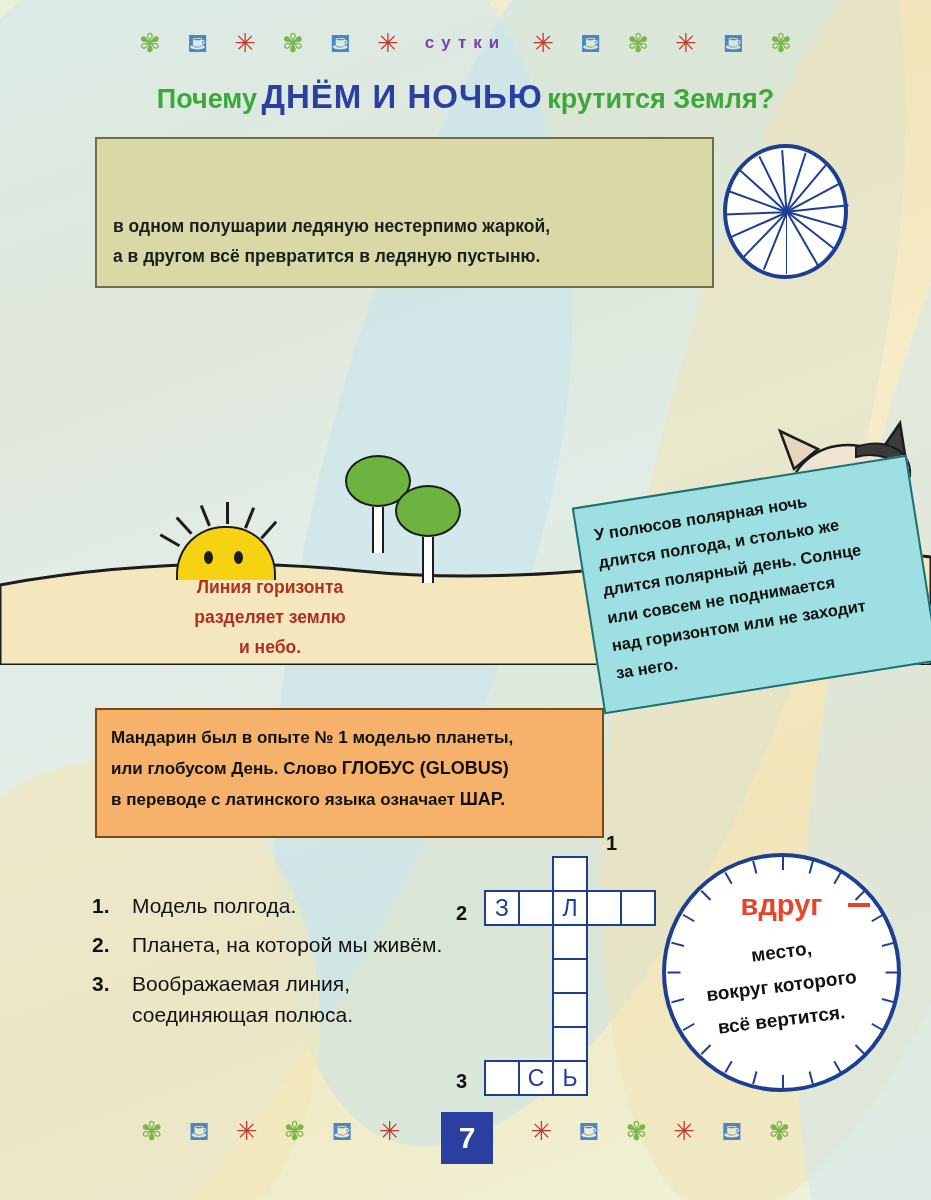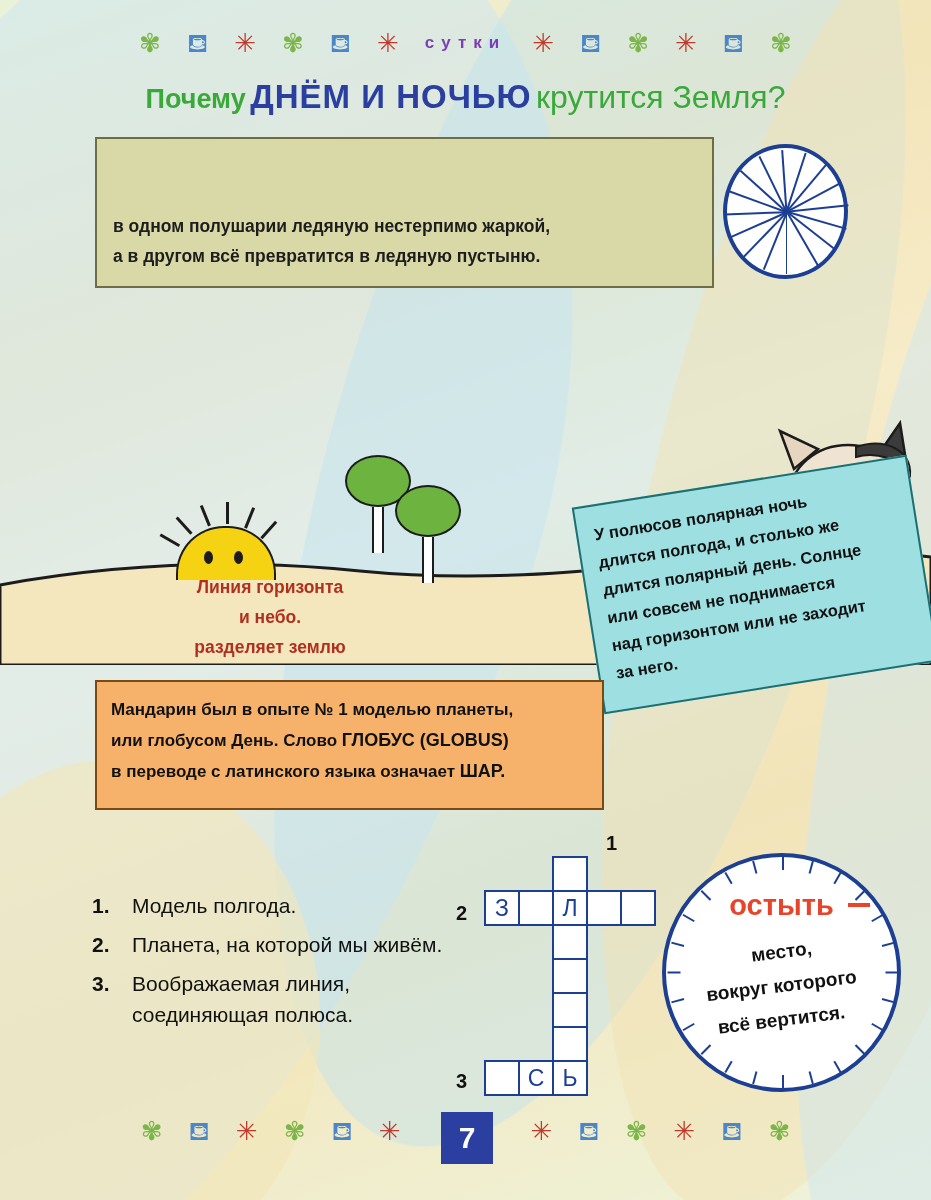--- a/index.html
+++ b/index.html
@@ -37,21 +37,21 @@
     font-family:"Liberation Sans",sans-serif;
   }
 
   
   .title{
     position:absolute;top:78px;left:0;width:931px;text-align:center;
     white-space:nowrap;
   }
   .title .t1{color:#3aa93a;font-size:27px;font-weight:bold;}
   .title .t2{color:#2a3fa0;font-size:33px;font-weight:bold;letter-spacing:1px;}
-  .title .t3{color:#3aa93a;font-size:32px;font-weight:normal;text-align:right;}
+  .title .t3{color:#3aa93a;font-size:27px;font-weight:bold;text-align:right;}
 
   
   .olive-box{
     position:absolute;left:95px;top:137px;width:615px;height:147px;
     background:#d9d9a8;border:2px solid #6e6e45;
   }
   .olive-box p{
     margin:0;padding:0;color:#1d1d1d;font-weight:bold;font-size:17.5px;line-height:30px;
     padding:12px 16px 0 16px;
   }
@@ -108,21 +108,21 @@
     position:absolute;left:586px;top:480px;width:335px;height:205px;
     background:#9ee0e2;border:2px solid #1d6f72;
     transform:rotate(-9deg);
   }
   .teal-box p{
     margin:0;padding:14px 16px;color:#111;font-weight:bold;font-size:16.5px;line-height:28px;
   }
 
   
   .orange-box{
-    position:absolute;left:95px;top:680px;width:505px;height:126px;
+    position:absolute;left:95px;top:708px;width:505px;height:126px;
     background:#f6b26b;border:2px solid #7a4a12;
   }
   .orange-box p{
     margin:0;padding:12px 14px 0 14px;color:#111;font-weight:bold;font-size:17px;line-height:31px;
   }
   .orange-box .caps{font-size:18px;}
 
   
   .cw-title{
     position:absolute;left:92px;top:833px;font-size:24px;font-weight:bold;color:#111;
@@ -250,22 +250,22 @@
     <div class="crown"></div>
     <div class="trunk"></div>
   </div>
   <div class="tree" style="left:395px;top:485px;">
     <div class="crown"></div>
     <div class="trunk"></div>
   </div>
 
   <div class="horizon-label">
     <div>Линия горизонта</div>
+    <div>разделяет землю</div>
     <div>и небо.</div>
-    <div>разделяет землю</div>
   </div>
 
   <div class="bunny">
     <svg width="110" height="160" viewBox="0 0 110 160">
       <ellipse cx="38" cy="38" rx="9" ry="34" fill="#d8c49a" stroke="#1c1c1c" stroke-width="2.5"></ellipse>
       <ellipse cx="66" cy="34" rx="9" ry="32" fill="#d8c49a" stroke="#1c1c1c" stroke-width="2.5"></ellipse>
       <ellipse cx="38" cy="40" rx="4" ry="24" fill="#f0e2c8"></ellipse>
       <ellipse cx="66" cy="36" rx="4" ry="22" fill="#f0e2c8"></ellipse>
       <ellipse cx="52" cy="88" rx="27" ry="26" fill="#efe3cc" stroke="#1c1c1c" stroke-width="2.5"></ellipse>
       <circle cx="42" cy="82" r="3.4" fill="#1c1c1c"></circle>
@@ -372,21 +372,21 @@
     <div class="tick" style="transform:rotate(210deg)"></div>
     <div class="tick" style="transform:rotate(225deg)"></div>
     <div class="tick" style="transform:rotate(240deg)"></div>
     <div class="tick" style="transform:rotate(255deg)"></div>
     <div class="tick" style="transform:rotate(270deg)"></div>
     <div class="tick" style="transform:rotate(285deg)"></div>
     <div class="tick" style="transform:rotate(300deg)"></div>
     <div class="tick" style="transform:rotate(315deg)"></div>
     <div class="tick" style="transform:rotate(330deg)"></div>
     <div class="tick" style="transform:rotate(345deg)"></div>
-    <div class="ptitle">остыть</div>
+    <div class="ptitle">вдруг</div>
     <div class="pdash"></div>
     <div class="pl1">место,</div>
     <div class="pl2">вокруг которого</div>
     <div class="pl3">всё вертится.</div>
   </div>
 
   <div class="strip bottom">
     <span class="ico flower">✾</span>
     <span class="ico can">⛾</span>
     <span class="ico bug">✳</span>

